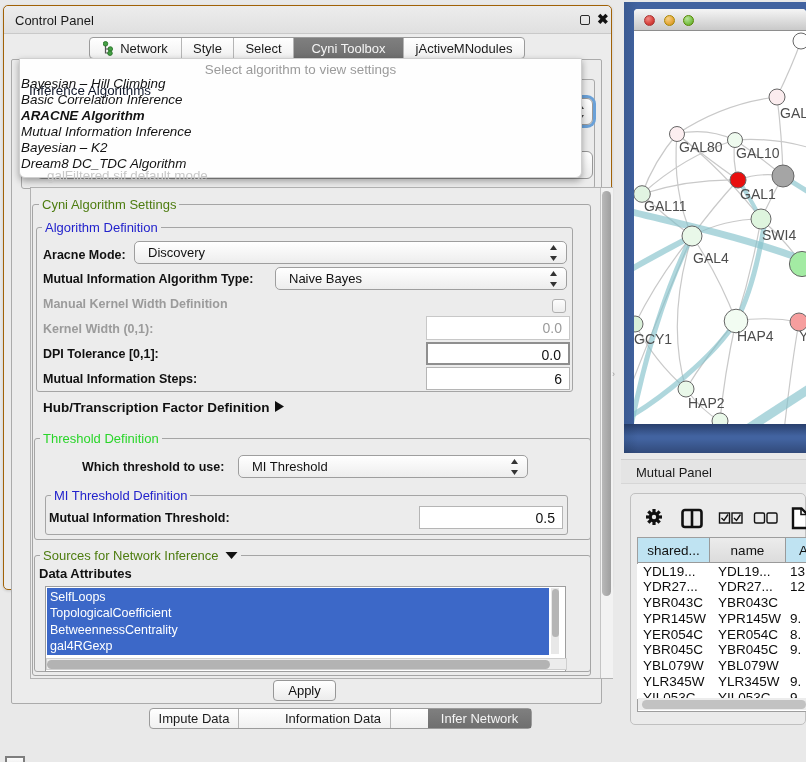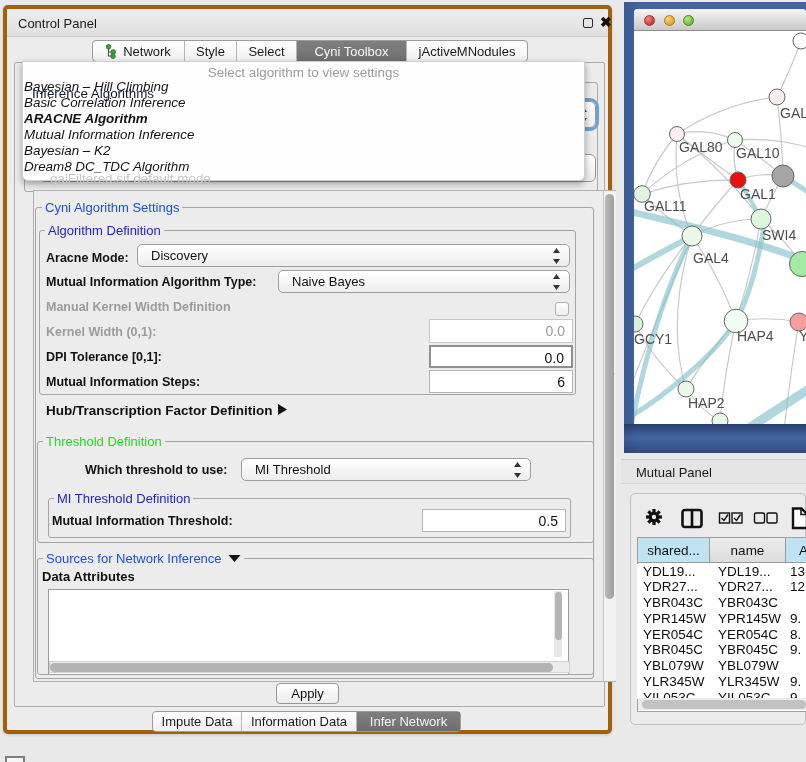--- a/index.html
+++ b/index.html
@@ -1,21 +1,21 @@
 <!DOCTYPE html>
 <html><head>
 <meta charset="utf-8">
 <style>
 * { margin:0; padding:0; box-sizing:border-box; }
 html,body { width:806px; height:762px; }
 body { background:#e9e9e9; font-family:"Liberation Sans", sans-serif; position:relative; overflow:hidden; }
 .abs { position:absolute; }
 
 
-#cp { left:3px; top:5px; width:609px; height:729px; background:#ececec; border:4px solid #a16207; border-radius:5px; box-shadow:0 1px 3px rgba(0,0,0,0.15); }
+#cp { left:3px; top:5px; width:609px; height:585px; background:#ececec; border:1px solid #a16207; border-radius:5px; box-shadow:0 1px 3px rgba(0,0,0,0.15); }
 #cp-title { left:0; top:0; width:100%; height:28px; background:linear-gradient(#ededed,#e0e0e0); border-bottom:1px solid #c9c9c9; border-radius:5px 5px 0 0; }
 #cp-title .t { position:absolute; left:11px; top:7px; font-size:13px; color:#1a1a1a; }
 #cp-float { left:576px; top:9px; width:10px; height:10px; border:1.8px solid #2a2a2a; border-radius:2px; }
 #cp-close { left:593px; top:5px; font-size:14px; font-weight:bold; color:#111; }
 
 
 .seg { position:absolute; display:flex; height:22px; border:1px solid #9b9b9b; border-radius:4px; background:linear-gradient(#ffffff,#f0f0f0); font-size:13px; color:#1a1a1a; }
 .seg .tab { display:flex; align-items:center; justify-content:center; border-right:1px solid #b5b5b5; padding:0; height:100%; }
 .seg .tab:last-child { border-right:none; }
 .seg .sel { background:linear-gradient(#7f7f7f,#6f6f6f); color:#f5f5f5; }
@@ -28,21 +28,21 @@
 #combo1 { left:32px; top:92px; width:557px; height:27px; border-radius:6px; box-shadow:0 0 0 3px #6aa1d8; background:linear-gradient(#fff,#eee); border:1px solid #999; }
 #combo2 { left:32px; top:145px; width:557px; height:28px; border-radius:6px; background:linear-gradient(#fff,#ececec); border:1px solid #979797; }
 
 
 #scrollp { left:26px; top:181px; width:583px; height:492px; border:1px solid #b2b2b2; background:#ececec; }
 #vsb { left:596px; top:182px; width:13px; height:490px; background:#f2f2f2; border-left:1px solid #c4c4c4; }
 #vthumb { left:598px; top:185px; width:9px; height:405px; background:linear-gradient(90deg,#b9b9b9,#9f9f9f); border-radius:5px; }
 
 
 .grp { position:absolute; border:1px solid #a5a5a5; border-radius:3px; }
-.gt { position:absolute; background:#ececec; padding:0 3px; font-size:13px; color:#1d4ed8; white-space:nowrap; }
+.gt { position:absolute; background:#ececec; padding:0 3px; font-size:13px; color:#4d7c0f; white-space:nowrap; }
 .blue { color:#2222cc; }
 .green { color:#2ad52a; }
 .lbl { position:absolute; font-size:12.5px; font-weight:bold; color:#111; white-space:nowrap; }
 .dis { color:#9b9b9b; }
 
 
 .mcombo { position:absolute; background:linear-gradient(#ffffff,#ededed); border:1px solid #9e9e9e; border-radius:5px; font-size:13px; color:#111; }
 .mcombo .tx { position:absolute; left:13px; top:3px; }
 .mcombo .ar { position:absolute; right:8px; top:2px; width:9px; }
 
@@ -175,30 +175,31 @@
   <div class="lbl" style="left:45px; top:505px;">Mutual Information Threshold:</div>
   <div class="tf" style="left:415px; top:500px; width:144px; height:23px;">0.5</div>
 
   <div class="grp" style="left:30px; top:549px; width:557px; height:117px; border-bottom-color:#a5a5a5;"></div>
   <div class="gt" style="left:36px; top:542px;">Sources for Network Inference <svg width="13" height="9" viewBox="0 0 13 9" style="margin-left:3px;">
         <path d="M0.5,1 L12.5,1 L6.5,8 Z" fill="#111"></path>
       </svg></div>
   <div class="lbl" style="left:35px; top:560px; font-size:13px;">Data Attributes</div>
 
   <div id="dlist-wrap" class="abs"></div>
+  <div id="dlist" class="abs">SelfLoops<br>TopologicalCoefficient<br>BetweennessCentrality<br>gal4RGexp</div>
 
   <div class="abs" style="left:547px; top:582px; width:8px; height:66px; background:#e8e8e8;"></div>
   <div class="abs" style="left:548px; top:583px; width:7px; height:48px; background:#b5b5b5; border-radius:4px;"></div>
 
   <div class="abs" style="left:42px; top:652px; width:521px; height:12px; background:#ececec; border:1px solid #cfcfcf;"></div>
   <div class="abs" style="left:43px; top:654px; width:503px; height:9px; background:#b3b3b3; border-radius:5px;"></div>
 
   <div id="apply" class="abs">Apply</div>
 
-  <div class="seg" style="left:145px; top:702px; height:21px;">
+  <div class="seg" style="left:145px; top:702px; height:21px;gap:37px;">
     <div class="tab" style="width:89px;">Impute Data</div>
     <div class="tab" style="width:115px;">Information Data</div>
     <div class="tab sel" style="width:103px;">Infer Network</div>
   </div>
 
   <div id="popup" class="abs">
     <div class="ghost" style="left:9px; top:24px; color:#0f172a;">Inference Algorithms</div>
     <div class="ghost" style="left:27px; top:109px; color:#c8c8c8;">galFiltered.sif default mode</div>
     <div class="hint">Select algorithm to view settings</div>
     <div class="it">Bayesian – Hill Climbing</div>

